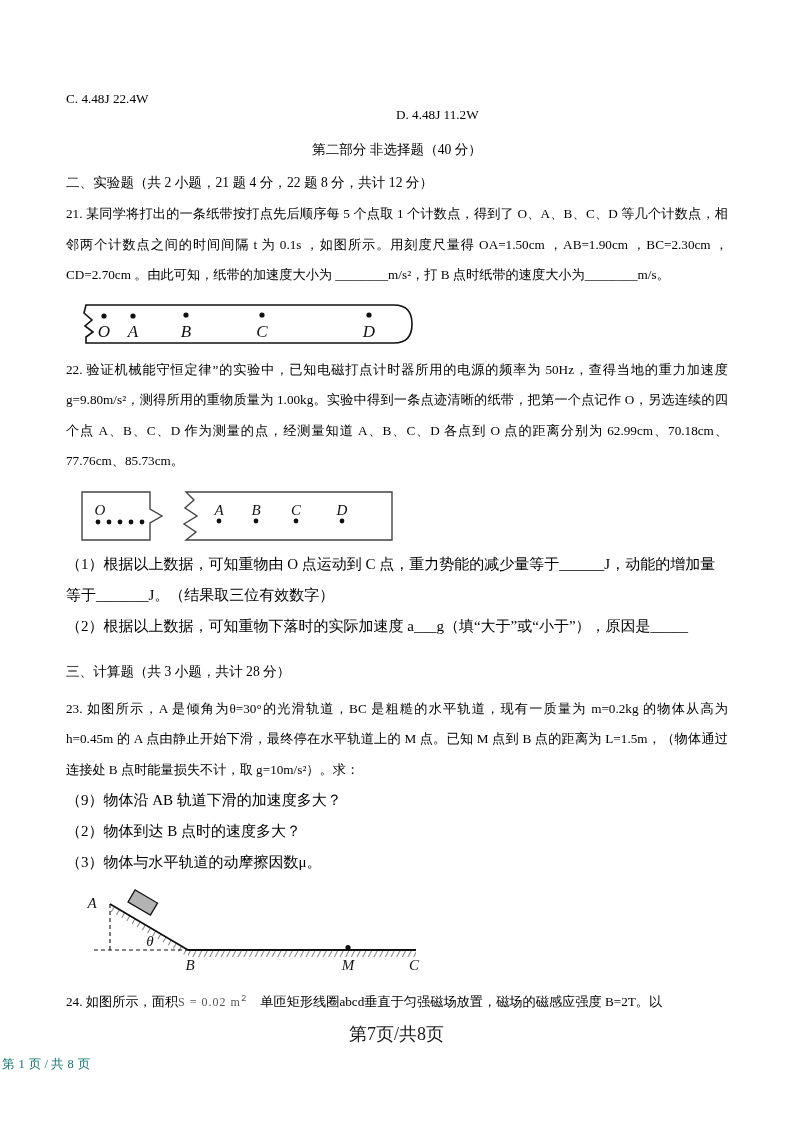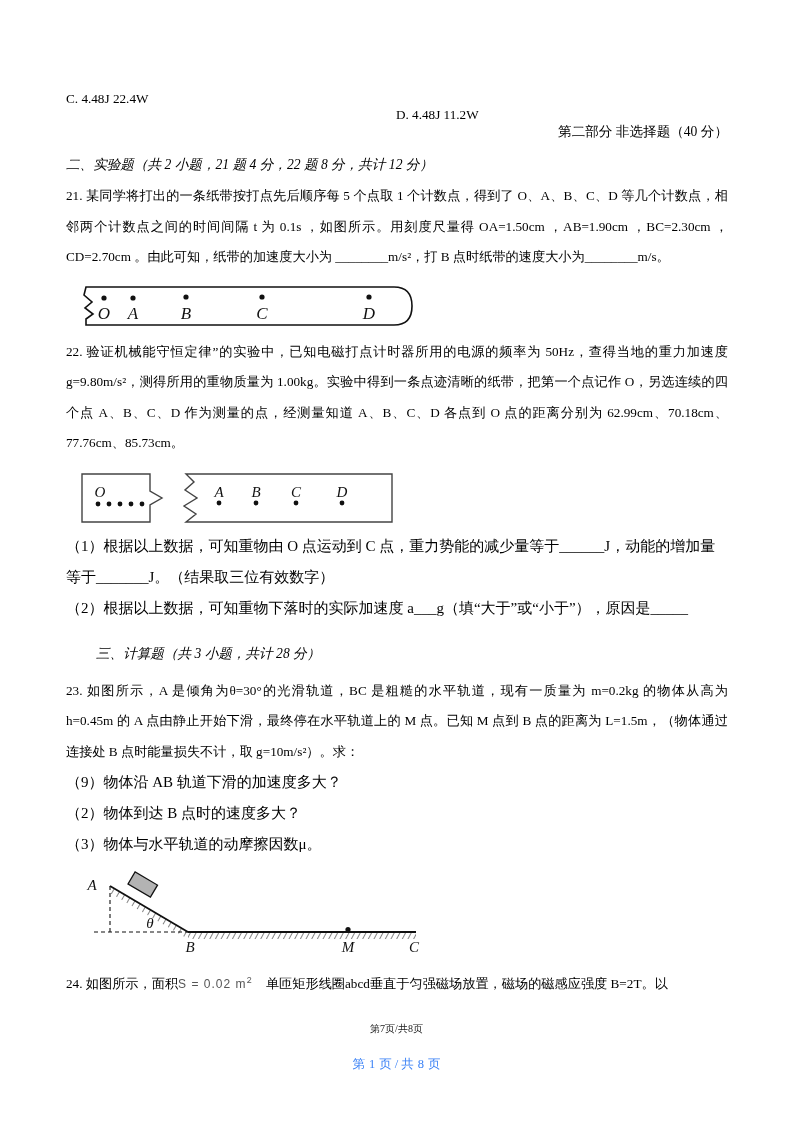--- a/index.html
+++ b/index.html
@@ -31,31 +31,30 @@
   .opt-row {
     position: relative;
     height: 30px;
     font-size: 13.2px;
     line-height: 30px;
   }
   .opt-c { position: absolute; left: 0; top: 0; }
   .opt-d { position: absolute; left: 330px; top: 16px; }
 
   .center-title {
-    text-align: right;
+    text-align: center;
     font-size: 13.6px;
     line-height: 32px;
-    margin-top: 2px;
+    margin-top: 20px;
   }
 
   .sec-head {
     font-size: 13.6px;
     line-height: 32px;
     margin-top: 1px;
-    font-style: italic;
   }
 
   .q {
     font-size: 13.2px;
     line-height: 30.5px;
     text-align: justify;
     text-justify: inter-ideograph;
     white-space: normal;
   }
   .sup { vertical-align: super; font-size: 9px; }
@@ -73,30 +72,30 @@
   .fig-incl  { height: 92px; margin-top: 10px; margin-left: 10px; }
 
   svg { display: block; overflow: visible; }
 
   
   .footer1 {
     position: absolute;
     left: 0; right: 0;
     top: 1022px;
     text-align: center;
-    font-size: 10px;
+    font-size: 18px;
     color: #1a1a1a;
   }
   .footer2 {
     position: absolute;
     left: 0; right: 0;
     top: 1056px;
-    text-align: center;
+    text-align: left;
     font-size: 12.5px;
-    color: #3b82f6;
+    color: #0f766e;
   }
   .footer2 .pg { padding: 0 2px; }
 </style>
 </head>
 <body>
 
 <div class="page">
 
   <div class="body-col">
 
@@ -154,21 +153,21 @@
         <circle cx="141" cy="34" r="2.4" fill="#111"></circle>
         <circle cx="178" cy="34" r="2.4" fill="#111"></circle>
         <circle cx="218" cy="34" r="2.4" fill="#111"></circle>
         <circle cx="264" cy="34" r="2.4" fill="#111"></circle>
       </svg>
     </div>
 
     <div class="subq">（1）根据以上数据，可知重物由 O 点运动到 C 点，重力势能的减少量等于______J，动能的增加量等于_______J。（结果取三位有效数字）</div>
     <div class="subq">（2）根据以上数据，可知重物下落时的实际加速度 a___g（填“大于”或“小于”），原因是_____</div>
 
-    <div class="sec-head" style="margin-top:14px;margin-left:30px;">三、计算题（共 3 小题，共计 28 分）</div>
+    <div class="sec-head" style="margin-top:14px;">三、计算题（共 3 小题，共计 28 分）</div>
 
     <div class="q" style="margin-top:6px;">23. 如图所示，A 是倾角为θ=30°的光滑轨道，BC 是粗糙的水平轨道，现有一质量为 m=0.2kg 的物体从高为 h=0.45m 的 A 点由静止开始下滑，最终停在水平轨道上的 M 点。已知 M 点到 B 点的距离为 L=1.5m，（物体通过连接处 B 点时能量损失不计，取 g=10m/s²）。求：</div>
 
     <div class="subq">（9）物体沿 AB 轨道下滑的加速度多大？</div>
     <div class="subq">（2）物体到达 B 点时的速度多大？</div>
     <div class="subq">（3）物体与水平轨道的动摩擦因数μ。</div>
 
     <div class="fig fig-incl">
       <svg width="360" height="86" viewBox="0 0 360 86">
         <defs>
@@ -199,21 +198,21 @@
 
         <text x="16" y="20" font-family="Liberation Serif, serif" font-style="italic" font-size="15" fill="#111" text-anchor="middle">A</text>
         <text x="74" y="58" font-family="Liberation Serif, serif" font-style="italic" font-size="15" fill="#111" text-anchor="middle">θ</text>
         <text x="114" y="82" font-family="Liberation Serif, serif" font-style="italic" font-size="15" fill="#111" text-anchor="middle">B</text>
         <text x="272" y="82" font-family="Liberation Serif, serif" font-style="italic" font-size="15" fill="#111" text-anchor="middle">M</text>
         <text x="338" y="82" font-family="Liberation Serif, serif" font-style="italic" font-size="15" fill="#111" text-anchor="middle">C</text>
       </svg>
     </div>
 
     <div class="q" style="margin-top:4px;">
-      <span>24. 如图所示，面积</span><span style="font-family:Liberation Sans, sans-serif; font-size:12px; letter-spacing:1px; color:#555;">S = 0.02 m</span><span class="sup" style="font-family:'Liberation Mono',monospace; color:#555;">2</span><span style="padding-left:14px;">单匝矩形线圈abcd垂直于匀强磁场放置，磁场的磁感应强度 B=2T。以</span>
+      <span>24. 如图所示，面积</span><span style="font-family:Liberation Serif, serif; font-size:12px; letter-spacing:1px; color:#555;">S = 0.02 m</span><span class="sup" style="font-family:'Liberation Mono',monospace; color:#555;">2</span><span style="padding-left:14px;">单匝矩形线圈abcd垂直于匀强磁场放置，磁场的磁感应强度 B=2T。以</span>
     </div>
 
   </div>
 
   <div class="footer1">
     <span>第7页/共8页</span>
   </div>
   <div class="footer2">
     <span class="pg">第</span><span class="pg">1</span><span class="pg">页 / 共</span><span class="pg">8</span><span class="pg">页</span>
   </div>

